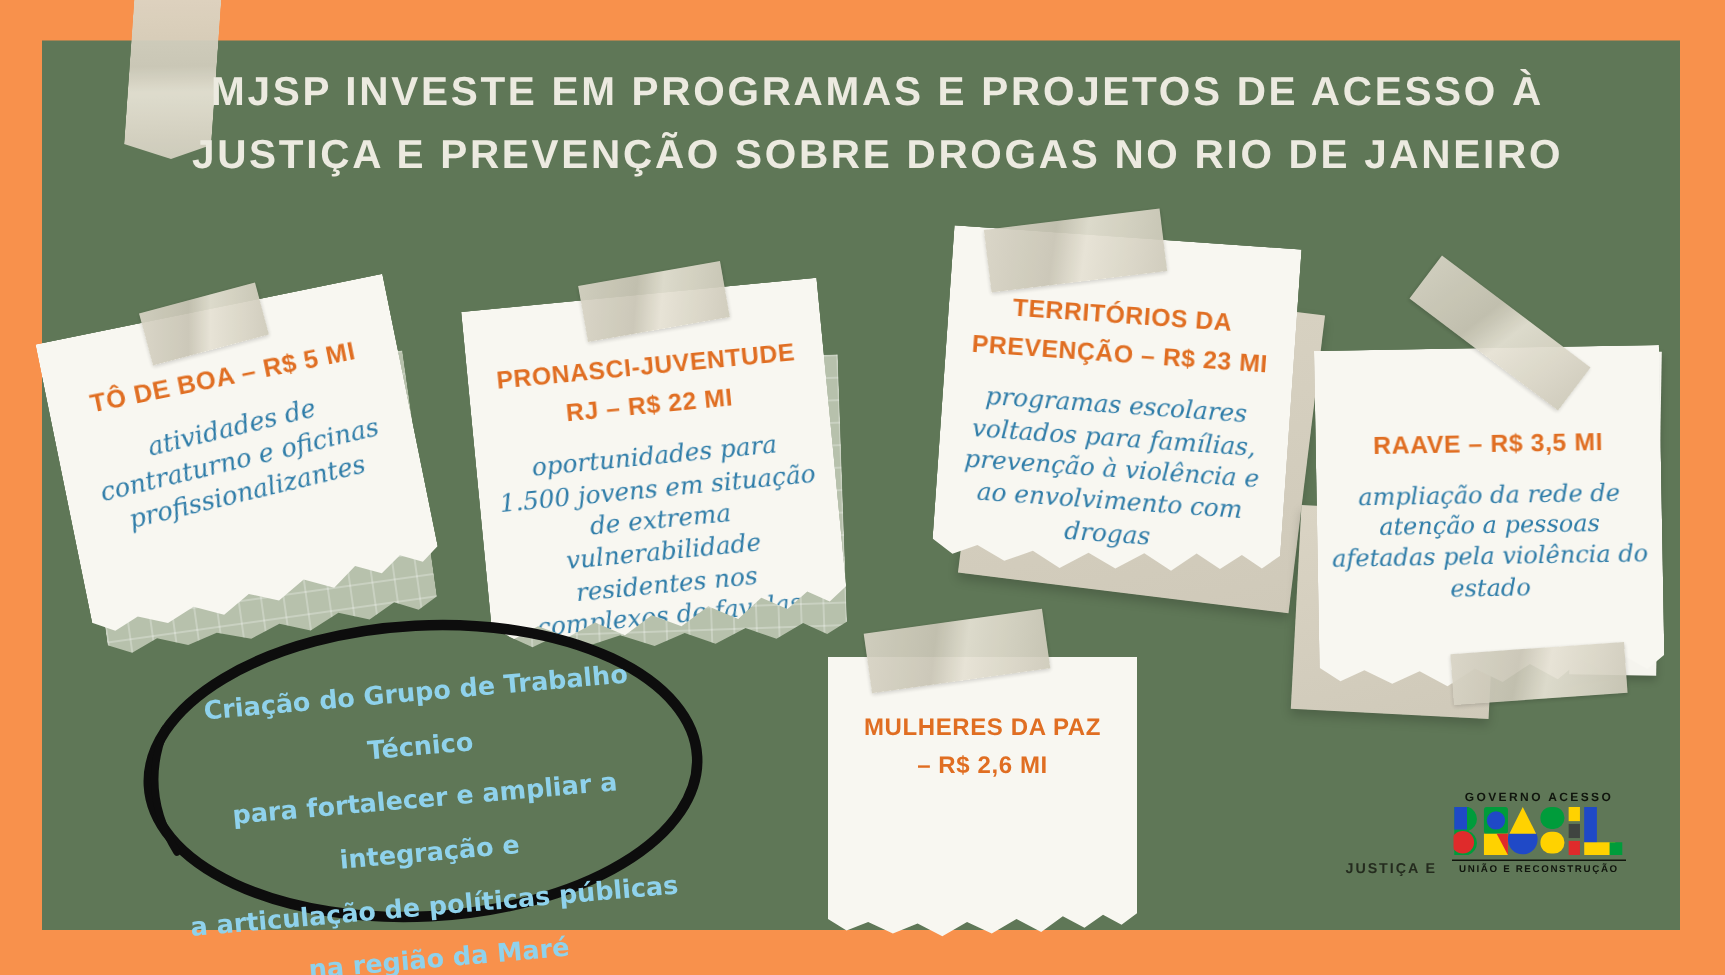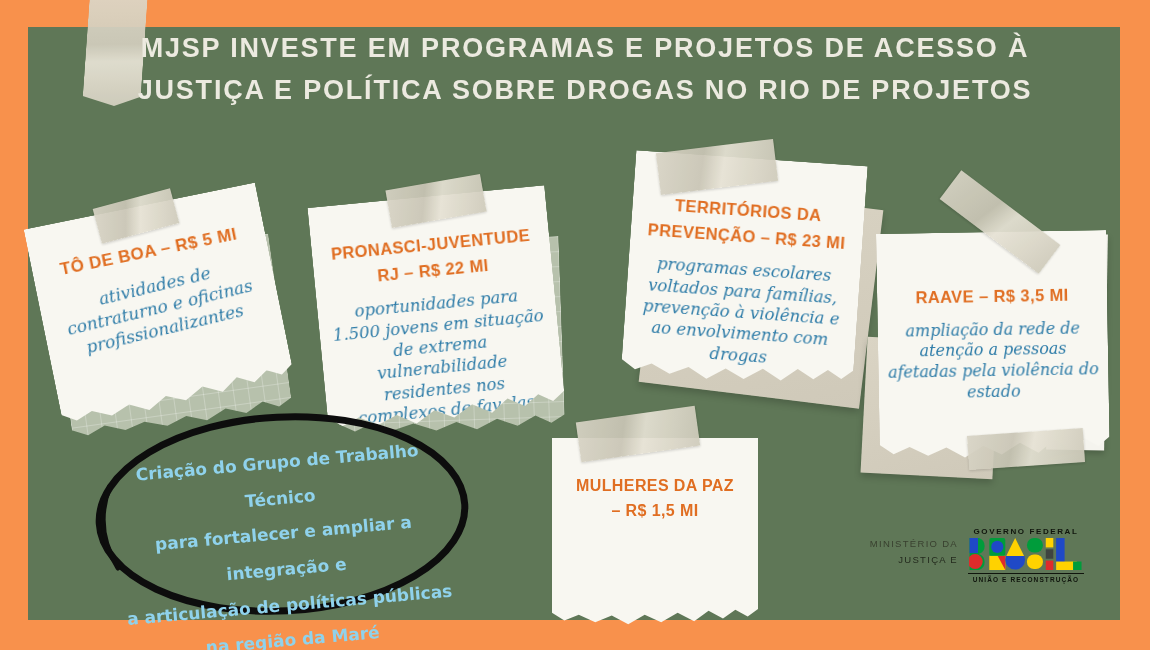--- a/index.html
+++ b/index.html
@@ -1,19 +1,19 @@
 <!DOCTYPE html>
 <html><head>
 <meta charset="utf-8">
 <style>
   html,body{margin:0;padding:0;}
   body{width:1150px;height:650px;overflow:hidden;font-family:"Liberation Sans",sans-serif;}
   .stage{position:relative;width:1150px;height:650px;background:#F8914C;}
   .board{position:absolute;left:28px;top:27px;width:1092px;height:593px;background:#5F7757;}
-  .title{position:absolute;left:115px;top:28px;width:940px;text-align:center;
+  .title{position:absolute;left:115px;top:41px;width:940px;text-align:center;
          color:#ECEAE0;font-weight:bold;font-size:27px;letter-spacing:1.8px;line-height:1.55;}
   .tape{position:absolute;background:linear-gradient(105deg,#d8d4c5 0%,#c9c5b5 38%,#e6e2d4 55%,#cfcbbb 100%);
         opacity:.93;box-shadow:0 1px 3px rgba(0,0,0,.18);}
   .corner-tape{left:86px;top:-6px;width:58px;height:112px;transform:rotate(4deg);
         clip-path:polygon(0 0,100% 0,100% 90%,55% 100%,0 93%);
         background:linear-gradient(175deg,#ddd9c9 0%,#d2cebe 45%,#e8e4d6 60%,#d5d1c1 100%);}
   .backing{position:absolute;box-shadow:0 4px 7px rgba(0,0,0,.18);}
   .backing.grid{background-color:#B7C1AC;
      background-image:linear-gradient(rgba(255,255,255,.25) 1px,transparent 1px),
                       linear-gradient(90deg,rgba(255,255,255,.25) 1px,transparent 1px);
@@ -27,37 +27,37 @@
   .note-body{font-family:"DejaVu Serif",serif;font-style:italic;color:#2E7CA8;
      font-size:16.5px;line-height:1.3;margin:10px auto 0;}
   .sidesheet{position:absolute;background:#F5F4EE;box-shadow:0 3px 6px rgba(0,0,0,.2);}
   .ellipse-svg{position:absolute;left:88px;top:408px;}
   .highlight-text{position:absolute;left:110px;top:445px;width:350px;text-align:center;
      color:#8FD2EC;font-family:"DejaVu Sans",sans-serif;font-weight:bold;font-size:17px;
      line-height:2.1;transform:rotate(-5deg);}
   .ministry{position:absolute;left:760px;top:536px;width:198px;text-align:right;
      color:#242B1E;font-size:9.5px;letter-spacing:1.3px;line-height:1.65;}
   .ministry .light{font-weight:normal;color:#39402F;}
-  .ministry .bold{font-weight:normal;}
+  .ministry .bold{font-weight:bold;margin-top:36px;}
   .govlogo{position:absolute;left:968px;top:527px;width:116px;text-align:center;color:#10150D;}
   .govlogo .top{font-size:8px;font-weight:bold;letter-spacing:1.6px;}
   .govlogo .bottom{font-size:6.5px;font-weight:bold;letter-spacing:1.1px;margin-top:2px;}
   .govlogo svg{display:block;margin:2px auto 0;}
 </style>
 </head>
 <body>
 
 <div class="stage">
   <div class="board"></div>
 
   <div class="tape corner-tape"></div>
 
   <div class="title">
     <div>MJSP INVESTE EM PROGRAMAS E PROJETOS DE ACESSO À</div>
-    <div>JUSTIÇA E POLÍTICA SOBRE DROGAS NO RIO DE PROJETOS</div>
+    <div>JUSTIÇA E PREVENÇÃO SOBRE DROGAS NO RIO DE JANEIRO</div>
   </div>
 
   <div class="backing grid" style="left:60px;top:248px;width:222px;height:182px;transform:rotate(-8deg);"></div>
   <div class="note-paper" style="left:42px;top:204px;width:236px;height:208px;transform:rotate(-11.5deg);padding-top:0;">
     <div class="note-header" style="margin-top:34px;width:210px;font-size:17px;">TÔ DE BOA – R$ 5 MI</div>
     <div class="note-body" style="width:200px;font-size:17px;transform:rotate(-2deg);">atividades de contraturno e oficinas profissionalizantes</div>
   </div>
   <div class="tape" style="left:96px;top:198px;width:80px;height:36px;transform:rotate(-15deg);"></div>
 
   <div class="backing grid" style="left:336px;top:240px;width:226px;height:196px;transform:rotate(-2deg);"></div>
@@ -77,42 +77,41 @@
   <div class="sidesheet" style="left:1048px;top:234px;width:58px;height:216px;transform:rotate(1deg);"></div>
   <div class="backing plain" style="left:864px;top:340px;width:132px;height:136px;transform:rotate(3deg);"></div>
   <div class="note-paper" style="left:878px;top:232px;width:230px;height:232px;transform:rotate(-1deg);">
     <div class="note-header" style="margin-top:52px;width:210px;">RAAVE – R$ 3,5 MI</div>
     <div class="note-body" style="width:212px;font-size:16px;">ampliação da rede de atenção a pessoas afetadas pela violência do estado</div>
   </div>
   <div class="tape" style="left:938px;top:204px;width:124px;height:36px;transform:rotate(37deg);"></div>
   <div class="tape" style="left:968px;top:432px;width:116px;height:34px;transform:rotate(-4deg);"></div>
 
   <div class="note-paper" style="left:552px;top:438px;width:206px;height:192px;">
-    <div class="note-header" style="margin-top:36px;width:170px;font-size:16px;">MULHERES DA PAZ – R$ 1,5 MI</div>
+    <div class="note-header" style="margin-top:36px;width:170px;font-size:16px;">MULHERES DA PAZ – R$ 2,6 MI</div>
   </div>
   <div class="tape" style="left:578px;top:414px;width:120px;height:40px;transform:rotate(-8deg);"></div>
 
   <svg class="ellipse-svg" width="390" height="215" viewBox="0 0 390 215">
     <ellipse cx="194" cy="106" rx="183" ry="97" fill="none" stroke="#0D0D0D" stroke-width="7" transform="rotate(-3 194 106)" stroke-linecap="round"></ellipse>
     <path d="M 30 160 Q 5 120 22 78" fill="none" stroke="#0D0D0D" stroke-width="5" stroke-linecap="round"></path>
   </svg>
   <div class="highlight-text">
     <div>Criação do Grupo de Trabalho Técnico</div>
     <div>para fortalecer e ampliar a integração e</div>
     <div>a articulação de políticas públicas</div>
     <div>na região da Maré</div>
   </div>
 
   <div class="ministry">
-    <div class="light">MINISTÉRIO DA</div>
     <div class="bold">JUSTIÇA E</div>
   </div>
 
   <div class="govlogo">
-    <div class="top">GOVERNO FEDERAL</div>
+    <div class="top">GOVERNO ACESSO</div>
     <svg width="114" height="32" viewBox="0 0 120 34" aria-label="BRASIL">
 
       <path d="M0 0 H10 A9 9 0 0 1 10 17 A9 9 0 0 1 10 34 H0 Z" fill="#009C3B"></path>
       <rect x="0" y="0" width="9" height="16" fill="#1F49C7"></rect>
       <circle cx="6" cy="25" r="8" fill="#DF2B2B"></circle>
 
       <rect x="21" y="0" width="17" height="19" rx="2" fill="#009C3B"></rect>
       <circle cx="29.5" cy="9.5" r="6.5" fill="#1F49C7"></circle>
       <polygon points="21,19 38,19 38,34 21,34" fill="#FFD200"></polygon>
       <polygon points="30,19 38,34 38,19" fill="#DF2B2B"></polygon>

